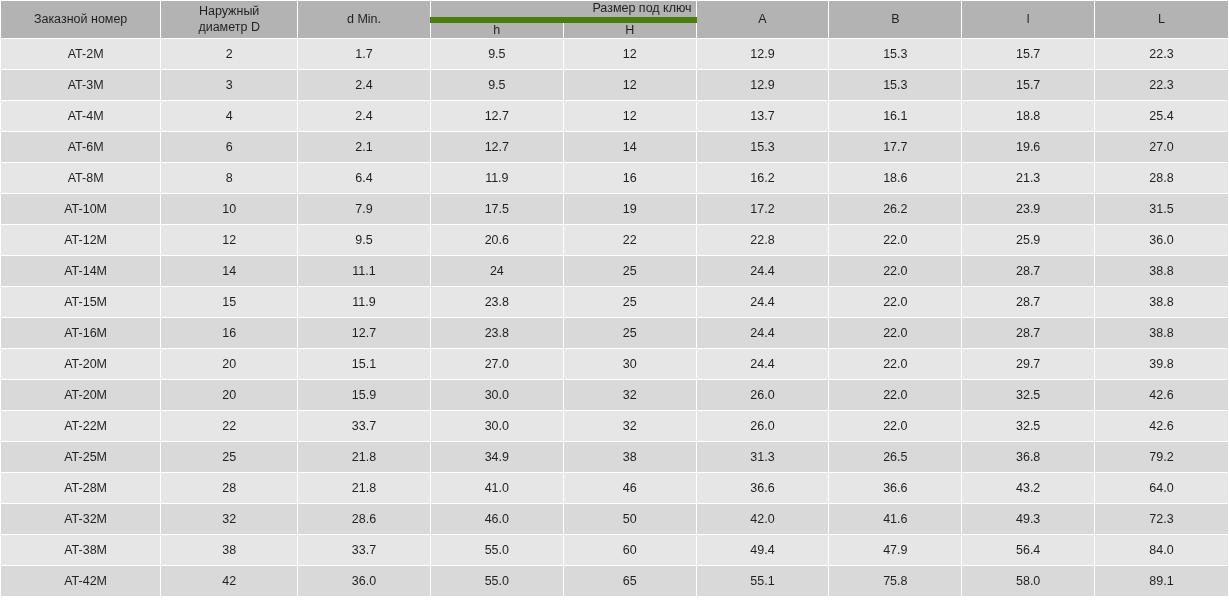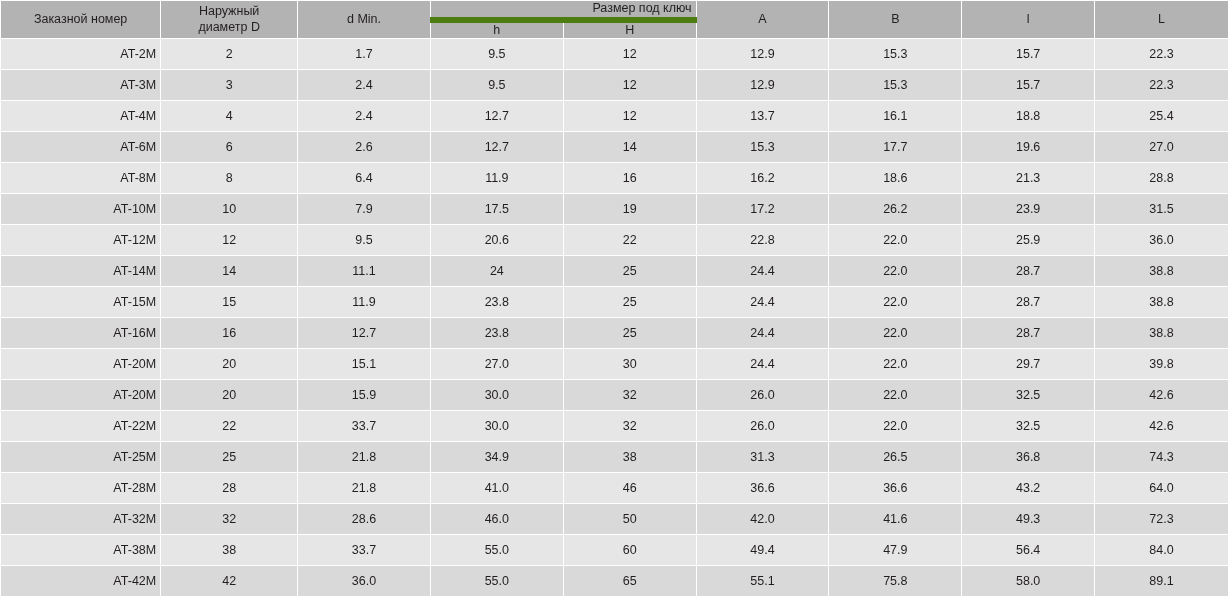--- a/index.html
+++ b/index.html
@@ -34,21 +34,21 @@
   }
   thead th.group-head {
     border-bottom: 6px solid #4d7c0f;
     text-align: right;
   }
   tbody td {
     text-align: center;
     height: 30px;
   }
   tbody td.name-cell {
-    text-align: right;
+    text-align: center;
     padding-left: 14px;
   }
   tbody tr.row-even td {
     background: #e6e6e6;
   }
   tbody tr.row-odd td {
     background: #d9d9d9;
   }
   .col-name   { width: 158px; }
   .col-d      { width: 135px; }
@@ -124,21 +124,21 @@
         <td>12.7</td>
         <td>12</td>
         <td>13.7</td>
         <td>16.1</td>
         <td>18.8</td>
         <td>25.4</td>
       </tr>
       <tr class="row-odd">
         <td class="name-cell">AT-6M</td>
         <td>6</td>
-        <td>2.6</td>
+        <td>2.1</td>
         <td>12.7</td>
         <td>14</td>
         <td>15.3</td>
         <td>17.7</td>
         <td>19.6</td>
         <td>27.0</td>
       </tr>
       <tr class="row-even">
         <td class="name-cell">AT-8M</td>
         <td>8</td>
@@ -240,21 +240,21 @@
       </tr>
       <tr class="row-odd">
         <td class="name-cell">AT-25M</td>
         <td>25</td>
         <td>21.8</td>
         <td>34.9</td>
         <td>38</td>
         <td>31.3</td>
         <td>26.5</td>
         <td>36.8</td>
-        <td>74.3</td>
+        <td>79.2</td>
       </tr>
       <tr class="row-even">
         <td class="name-cell">AT-28M</td>
         <td>28</td>
         <td>21.8</td>
         <td>41.0</td>
         <td>46</td>
         <td>36.6</td>
         <td>36.6</td>
         <td>43.2</td>

